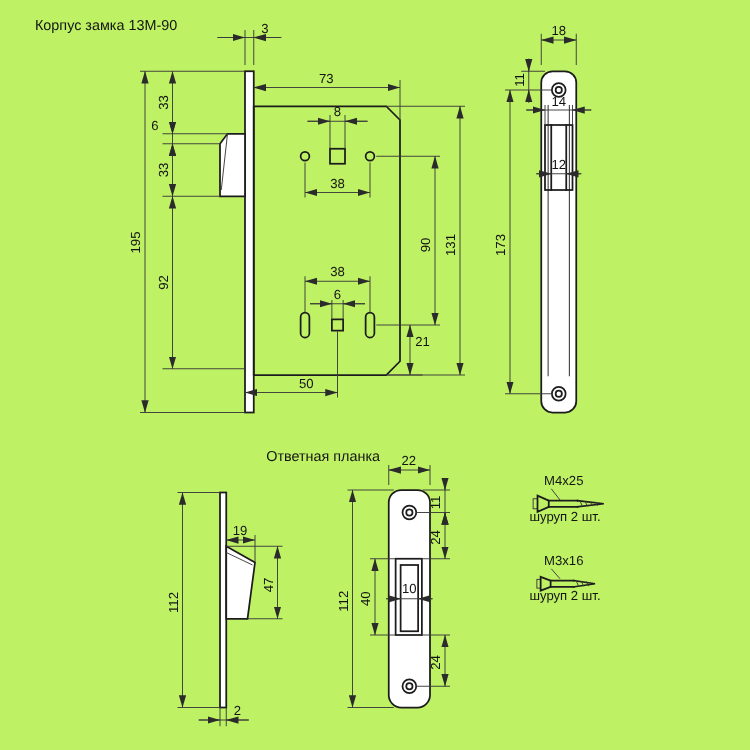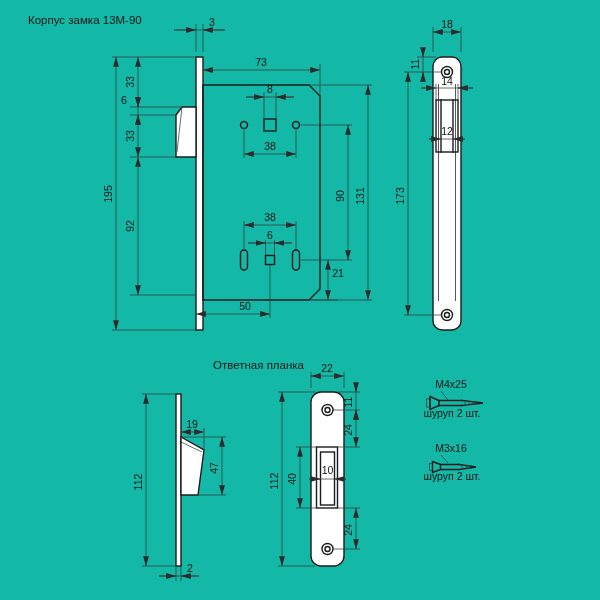--- a/index.html
+++ b/index.html
@@ -1,16 +1,16 @@
 <!DOCTYPE html>
 <html><head>
 <meta charset="utf-8">
 <style>
   html,body{margin:0;padding:0;background:#fff;}
-  .stage{position:relative;width:600px;height:600px;background:#14b8a6;overflow:hidden;
+  .stage{position:relative;width:600px;height:600px;background:#bef264;overflow:hidden;
          font-family:"Liberation Sans",sans-serif;}
   svg{display:block}
   .c{stroke:#1c1c1c;stroke-width:1.4;fill:none;stroke-linejoin:miter;stroke-linecap:square}
   .cw{stroke:#1c1c1c;stroke-width:1.4;fill:#ffffff;stroke-linejoin:miter}
   .t{stroke:#3a3a3a;stroke-width:0.75;fill:none}
   .h{stroke:#3a3a3a;stroke-width:0.85;fill:none}
   .dim{font-size:10.5px;fill:#141414;text-anchor:middle;font-family:"Liberation Sans",sans-serif}
   .lbl{font-size:11.5px;fill:#141414;text-anchor:start;font-family:"Liberation Sans",sans-serif}
 </style>
 </head>

